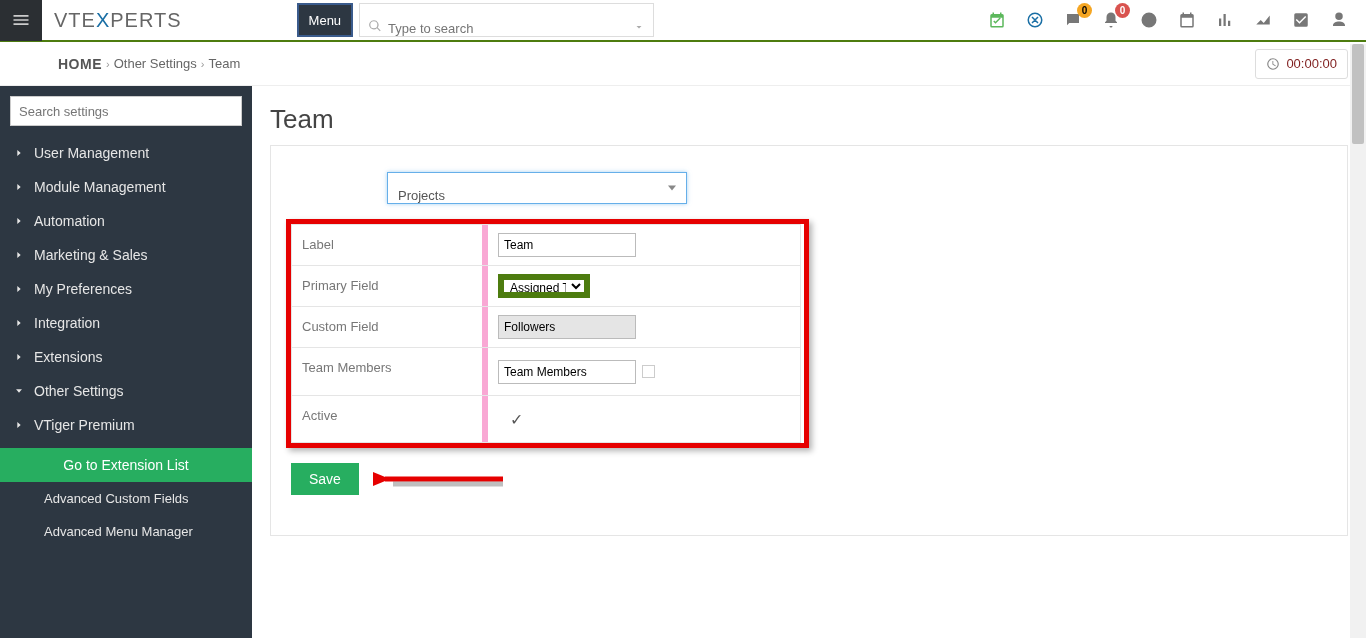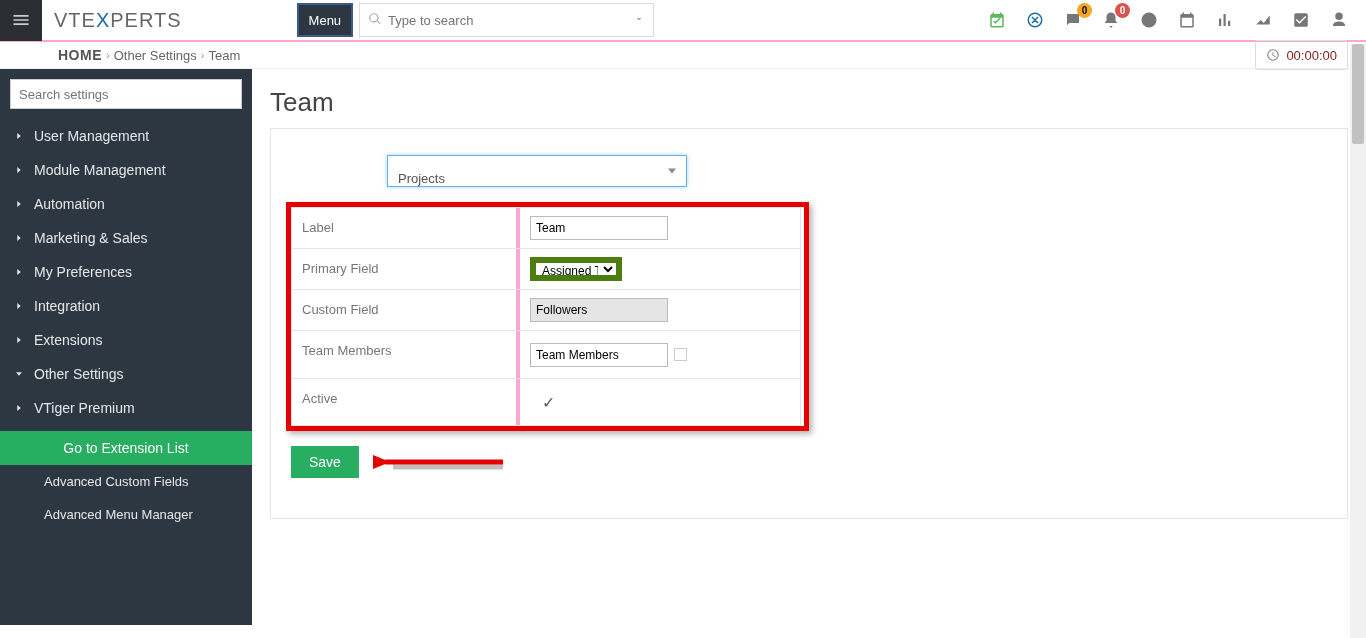--- a/index.html
+++ b/index.html
@@ -1,36 +1,36 @@
 <!DOCTYPE html>
 <html><head>
 <meta charset="utf-8">
 <style>
 * { box-sizing: border-box; margin: 0; padding: 0; }
 body { font-family: Arial, Helvetica, sans-serif; font-size: 13px; color: #333; background: #fff; width: 1366px; height: 638px; overflow: hidden; position: relative; }
 
 
-.topbar { height: 42px; border-bottom: 2px solid #f9a8d4; display: flex; align-items: center; background: #fff; }
+.topbar { height: 42px; border-bottom: 2px solid #4d7c0f; display: flex; align-items: center; background: #fff; }
 .hamburger { width: 42px; height: 42px; background: #2b2f33; display: flex; align-items: center; justify-content: center; cursor: pointer; }
 .hamburger svg { width: 20px; height: 20px; fill: #ccc; }
 .brand { margin-left: 12px; font-size: 20px; letter-spacing: 1px; color: #666; font-weight: 300; display: flex; align-items: center; }
 .brand b { color: #555; font-weight: 400; }
 .menu-btn { margin-left: 115px; height: 34px; padding: 0 10px; background: #2d3742; color: #fff; border: 2px solid #3a5b8c; font-size: 13px; display: flex; align-items: center; cursor: pointer; }
-.search-wrap { margin-left: 6px; height: 34px; width: 295px; border: 1px solid #ddd; display: flex; align-items: center; padding: 0 8px; color: #aaa; }
+.search-wrap { margin-left: 6px; height: 34px; width: 295px; border: 1px solid #ddd; display: flex; align-items: flex-end; padding: 0 8px; color: #aaa; }
 .search-wrap input { border: none; outline: none; flex: 1; font-size: 13px; margin-left: 6px; color: #666; }
 .search-wrap .search-icon svg { width: 14px; height:14px; fill: #aaa;}
 .search-wrap .chev svg { width:12px; height:12px; fill:#aaa;}
 .top-icons { margin-left: auto; display: flex; align-items: center; gap: 20px; padding-right: 18px; }
 .top-icons .ticon { position: relative; width: 18px; height: 18px; display:flex; align-items:center; justify-content:center; color:#777; cursor:pointer;}
 .top-icons .ticon svg { width: 18px; height: 18px; fill: #777; }
 .badge { position: absolute; top: -8px; right: -10px; background: #f5a623; color: #000; font-size: 10px; width: 15px; height: 15px; border-radius: 50%; display: flex; align-items: center; justify-content: center; font-weight: bold; }
 .badge.red { background: #d9534f; color: #fff; }
 
 
-.breadcrumb-row { height: 27px; display: flex; align-items: center; padding-left: 58px; border-bottom: 1px solid #eee; }
+.breadcrumb-row { height: 44px; display: flex; align-items: center; padding-left: 58px; border-bottom: 1px solid #eee; }
 .breadcrumb-row .home { font-weight: bold; color: #555; font-size: 14px; letter-spacing: 0.5px; }
 .breadcrumb-row .sep { margin: 0 4px; color: #999; font-size: 11px;}
 .breadcrumb-row .crumb { color: #666; font-size: 13px; }
 .timer-box { margin-left: auto; margin-right: 18px; border: 1px solid #ddd; height: 30px; padding: 0 10px; display: flex; align-items: center; gap: 6px; border-radius: 3px; }
 .timer-box svg { width:14px; height:14px; fill:#888;}
 .timer-box span { color: #7f1d1d; font-size: 13px; }
 
 
 .layout { display: flex; height: calc(638px - 82px); }
 .sidebar { width: 252px; background: #2d3742; color: #ddd; display: flex; flex-direction: column; }
@@ -47,21 +47,21 @@
 
 .module-select-row { padding-left: 96px; margin-bottom: 20px; }
 .module-select { width: 300px; height: 32px; border: 1px solid #66afe9; box-shadow: 0 0 4px rgba(102,175,233,0.6); padding: 0 28px 0 10px; font-size: 13px; color: #555; background: #fff; position: relative; display:flex; align-items:flex-end; cursor:pointer;}
 .module-select::after { content: ''; position: absolute; right: 10px; top: 50%; transform: translateY(-50%); border-left: 4px solid transparent; border-right: 4px solid transparent; border-top: 5px solid #888; }
 
 .form-box-wrap { position: relative; width: 510px; }
 .red-border { position: absolute; inset: -5px -8px -5px -5px; border: 5px solid #e60000; pointer-events: none; box-shadow: 3px 3px 6px rgba(0,0,0,0.3); }
 .form-box { border: 1px solid #e5e5e5; width: 100%; }
 .form-row { display: flex; min-height: 40px; border-bottom: 1px solid #e5e5e5; }
 .form-row:last-child { border-bottom: none; }
-.form-label { width: 228px; padding: 12px 10px 8px 10px; color: #777; font-size: 13px; border-right: 4px solid #f9a8d4; }
+.form-label { width: 196px; padding: 12px 10px 8px 10px; color: #777; font-size: 13px; border-right: 6px solid #f9a8d4; }
 .form-control-cell { flex: 1; padding: 8px 10px; display: flex; align-items: center; gap: 6px; }
 .txt-input { height: 24px; width: 138px; border: 1px solid #bbb; padding: 0 5px; font-size: 12px; }
 .txt-input.readonly { background: #e5e5e5; }
 .sel-input { height: 24px; width: 92px; border: 6px solid #4d7c0f; font-size: 12px; padding: 0 2px; background:#fff;}
 .checkbox-small { width:13px; height:13px; border:1px solid #ccc; }
 .checkmark { font-size: 16px; color: #555; }
 
 .save-btn-row { margin-top: 20px; display: flex; align-items: center; position: relative; }
 .save-btn { background: #27ae60; color: #fff; border: none; height: 32px; padding: 0 18px; font-size: 14px; cursor: pointer; }
 .arrow-svg { margin-left: 14px;}

